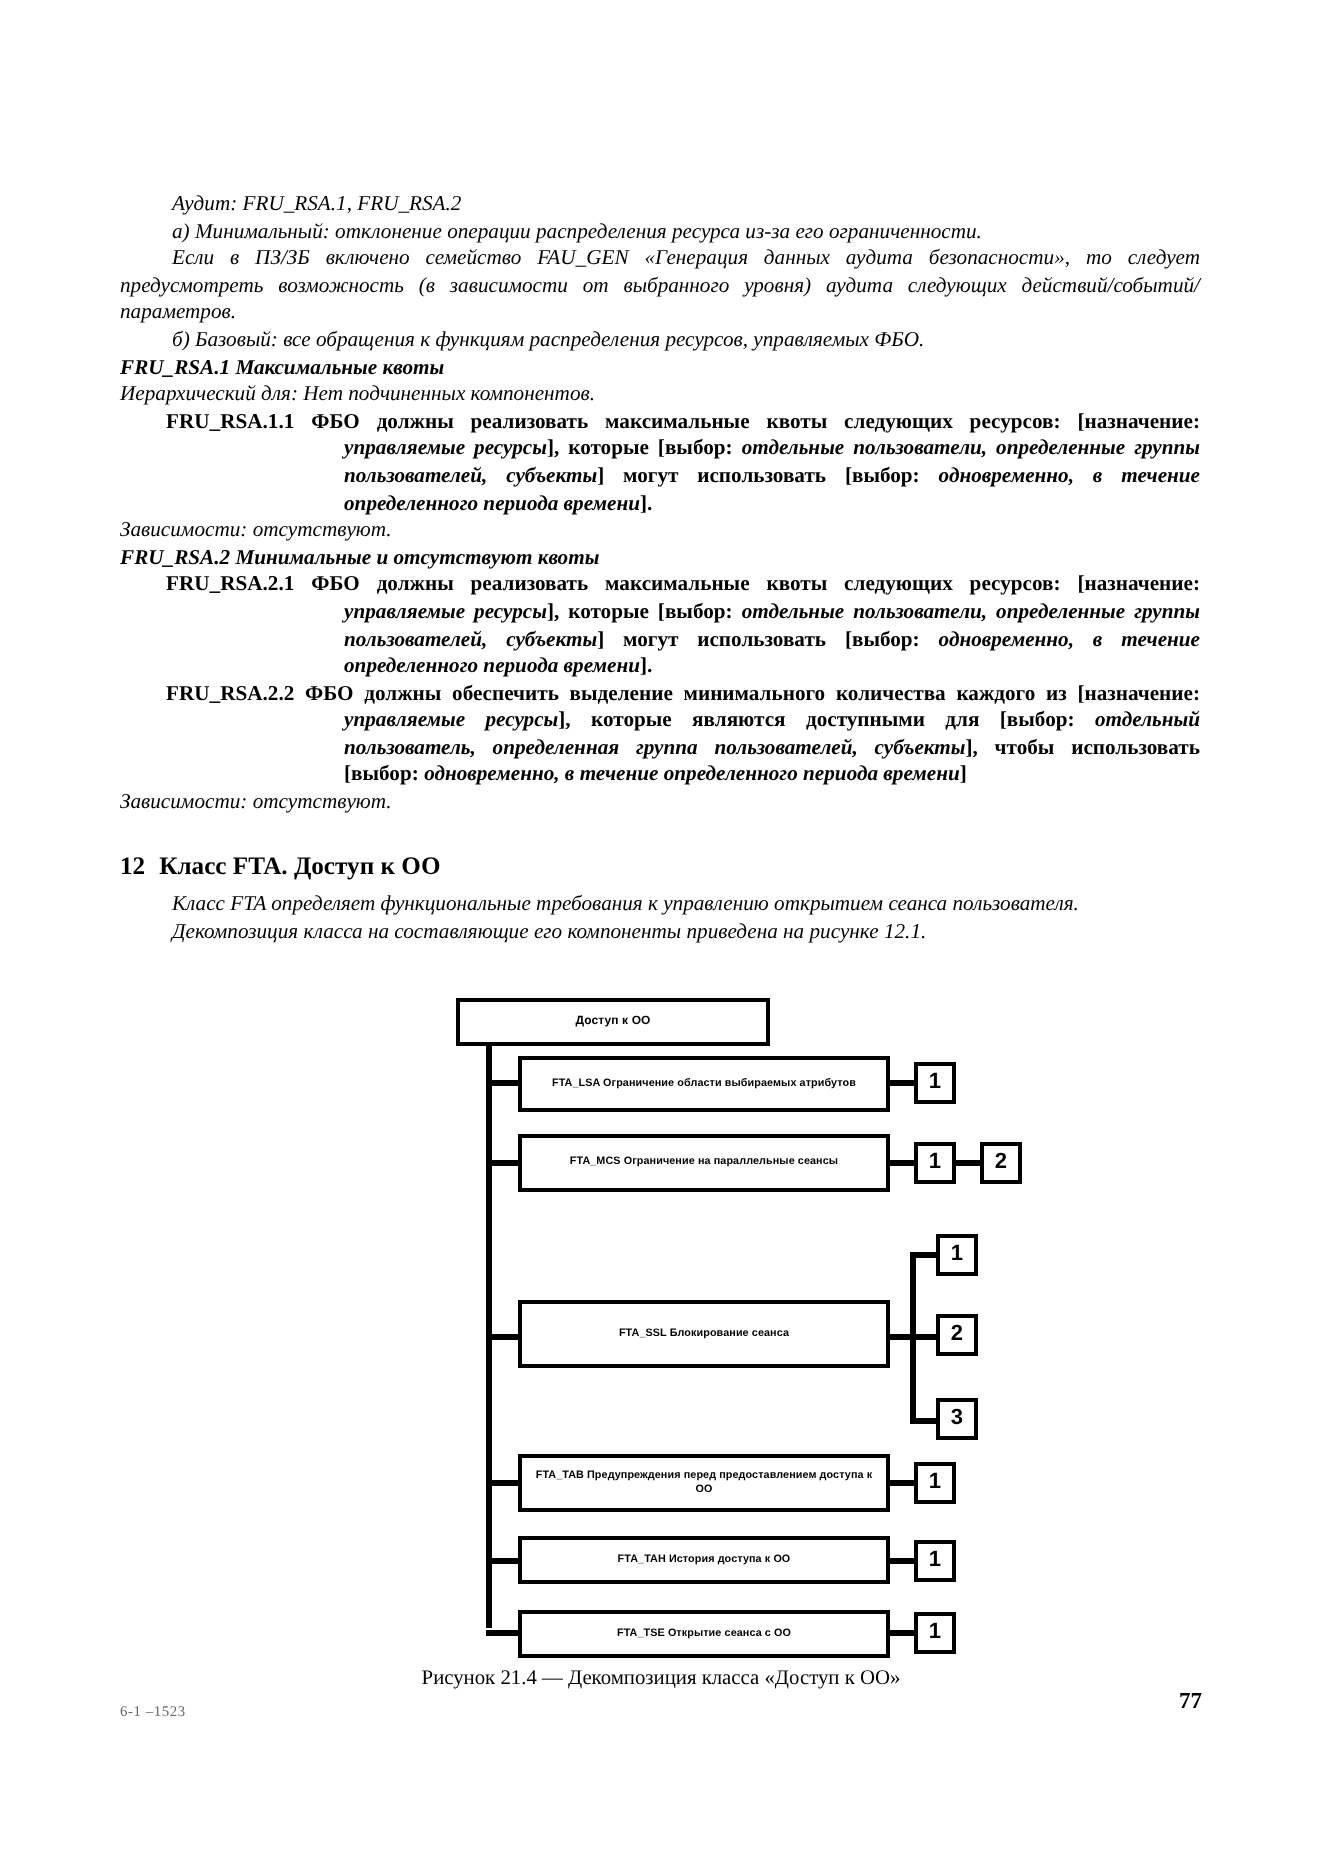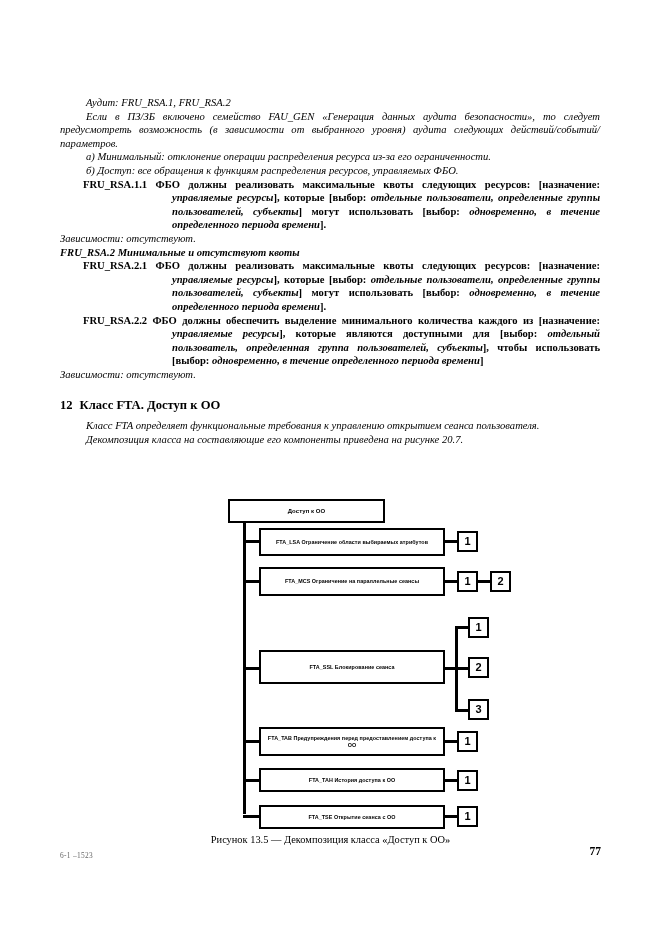--- a/index.html
+++ b/index.html
@@ -156,46 +156,48 @@
 </head>
 <body>
 
 <div class="page">
 
 
   <div class="body-col">
 
     <p class="para indent">Аудит: FRU_RSA.1, FRU_RSA.2</p>
 
+    <p class="para indent">а) Минимальный: отклонение операции распределения ресурса из-за его ограниченности.</p>
+
     <p class="para indent">Если в ПЗ/ЗБ включено семейство FAU_GEN «Генерация данных аудита безопасности», то следует предусмотреть возможность (в зависимости от выбранного уровня) аудита следующих действий/событий/параметров.</p>
 
-    <p class="para indent">а) Минимальный: отклонение операции распределения ресурса из-за его ограниченности.</p>
-
-    <p class="para indent">б) Доступ: все обращения к функциям распределения ресурсов, управляемых ФБО.</p>
-
-
+    <p class="para indent">б) Базовый: все обращения к функциям распределения ресурсов, управляемых ФБО.</p>
+
+    <p class="para noindent bold">FRU_RSA.1 Максимальные квоты</p>
+
+    <p class="para noindent">Иерархический для:  Нет подчиненных компонентов.</p>
 
     <p class="req"><span>FRU_RSA.1.1</span> <span class="norm">ФБО должны реализовать максимальные квоты следующих ресурсов: [назначение:</span> <span class="bi">управляемые ресурсы</span><span>], которые  [выбор:</span> <span class="bi">отдельные  пользователи,  определенные группы пользователей, субъекты</span><span>] могут использовать [выбор:</span> <span class="bi">одновременно, в течение определенного периода времени</span><span>].</span></p>
 
     <p class="para noindent">Зависимости: отсутствуют.</p>
 
     <p class="para noindent bold">FRU_RSA.2 Минимальные и отсутствуют квоты</p>
 
 
     <p class="req"><span>FRU_RSA.2.1</span> <span class="norm">ФБО должны реализовать максимальные квоты следующих ресурсов: [назначение:</span> <span class="norm ital">управляемые ресурсы</span><span class="norm">], которые [выбор:</span> <span class="norm ital">отдельные пользователи, определенные группы пользователей, субъекты</span><span class="norm">] могут  использовать  [выбор:</span> <span class="norm ital">одновременно,  в течение определенного периода времени</span><span class="norm">].</span></p>
 
     <p class="req"><span>FRU_RSA.2.2</span> <span>ФБО должны обеспечить выделение минимального количества каждого из [назначение:</span> <span class="bi">управляемые ресурсы</span><span>], которые являются доступными для  [выбор:</span> <span class="bi">отдельный пользователь, определенная группа пользователей, субъекты</span><span>], чтобы использовать [выбор:</span> <span class="bi">одновременно, в течение определенного периода времени</span><span>]</span></p>
 
     <p class="para noindent">Зависимости: отсутствуют.</p>
 
     <h2 class="section-head"><span class="num">12</span><span>Класс FTA. Доступ к ОО</span></h2>
 
     <p class="para indent">Класс FTA определяет функциональные требования к управлению  открытием  сеанса пользователя.</p>
 
-    <p class="para indent">Декомпозиция класса на составляющие его компоненты приведена на рисунке 20.7.</p>
+    <p class="para indent">Декомпозиция класса на составляющие его компоненты приведена на рисунке 12.1.</p>
 
   </div>
 
   <div class="figure">
     <div class="fig-canvas">
 
       <div class="node root" style="left:228px; top:4px; width:157px; height:24px;">Доступ к ОО</div>
 
       <div class="conn" style="left:243px; top:28px; width:3px; height:291px;"></div>
 
@@ -235,18 +237,18 @@
       <div class="node num" style="left:457px; top:275px; width:21px; height:21px;">1</div>
 
       <div class="conn" style="left:243px; top:320px; width:17px; height:3px;"></div>
       <div class="node" style="left:259px; top:310px; width:186px; height:24px;">FTA_TSE Открытие сеанса с ОО</div>
       <div class="conn" style="left:444px; top:320px; width:14px; height:3px;"></div>
       <div class="node num" style="left:457px; top:311px; width:21px; height:21px;">1</div>
 
     </div>
   </div>
 
-  <div class="fig-caption">Рисунок 13.5 — Декомпозиция класса «Доступ к ОО»</div>
+  <div class="fig-caption">Рисунок 21.4 — Декомпозиция класса «Доступ к ОО»</div>
 
   <div class="footer-left">6-1 –1523</div>
   <div class="footer-right">77</div>
 
 </div>
 
 </body></html>

